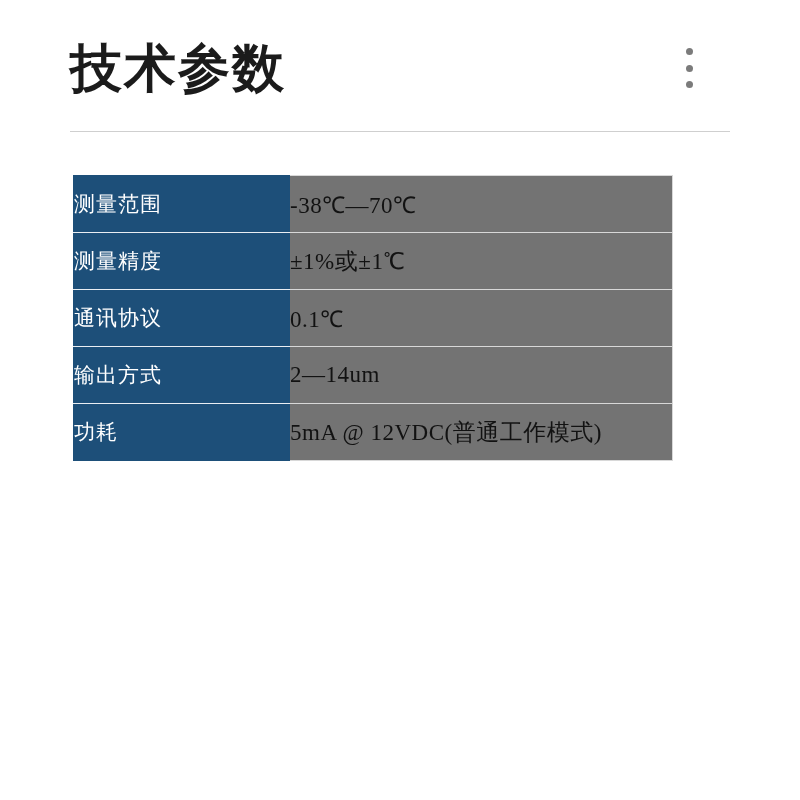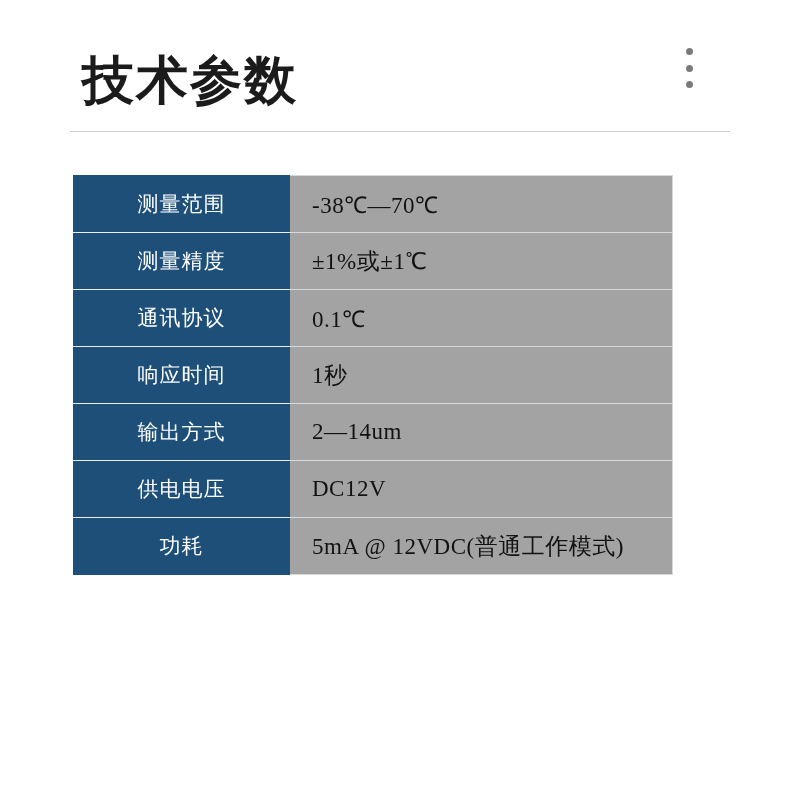--- a/index.html
+++ b/index.html
@@ -24,21 +24,21 @@
     right: 60px;
     height: 90px;
   }
   .page-title {
     font-family: "Liberation Sans", sans-serif;
     font-weight: bold;
     font-size: 52px;
     letter-spacing: 2px;
     color: #1b1b1b;
     line-height: 76px;
-    margin: 12px;
+    margin: 0;
     white-space: nowrap;
   }
   .kebab {
     position: absolute;
     top: 48px;
     right: 107px;
     width: 7px;
     height: 40px;
     display: flex;
     flex-direction: column;
@@ -73,35 +73,33 @@
   }
   .spec-table td {
     border: 1px solid #d8d8d8;
     padding: 0;
     vertical-align: middle;
   }
   td.label-cell {
     width: 215px;
     background: #1d4f79;
     color: #ffffff;
-    text-align: center;
     font-family: "Liberation Sans", sans-serif;
     font-size: 21px;
     letter-spacing: 1px;
     border-color: #1d4f79;
     border-bottom: 1px solid #e9eef3;
   }
   .spec-table tr:last-child td.label-cell {
     border-bottom: 1px solid #1d4f79;
   }
   td.value-cell {
-    background: #a3a3a3;
+    background: #737373;
     color: #121212;
     text-align: left;
-    padding-left: 22px;
     font-family: "Liberation Serif", serif;
     font-size: 23px;
     letter-spacing: 0.5px;
     border-color: #d8d8d8;
     border-left: none;
   }
 </style>
 </head>
 <body>
 
@@ -127,30 +125,22 @@
       </tr>
       <tr>
         <td class="label-cell">测量精度</td>
         <td class="value-cell">±1%或±1℃</td>
       </tr>
       <tr>
         <td class="label-cell">通讯协议</td>
         <td class="value-cell">0.1℃</td>
       </tr>
       <tr>
-        <td class="label-cell">响应时间</td>
-        <td class="value-cell">1秒</td>
-      </tr>
-      <tr>
         <td class="label-cell">输出方式</td>
         <td class="value-cell">2—14um</td>
-      </tr>
-      <tr>
-        <td class="label-cell">供电电压</td>
-        <td class="value-cell">DC12V</td>
       </tr>
       <tr>
         <td class="label-cell">功耗</td>
         <td class="value-cell">5mA @ 12VDC(普通工作模式)</td>
       </tr>
     </tbody>
   </table>
 
 </div>
 

